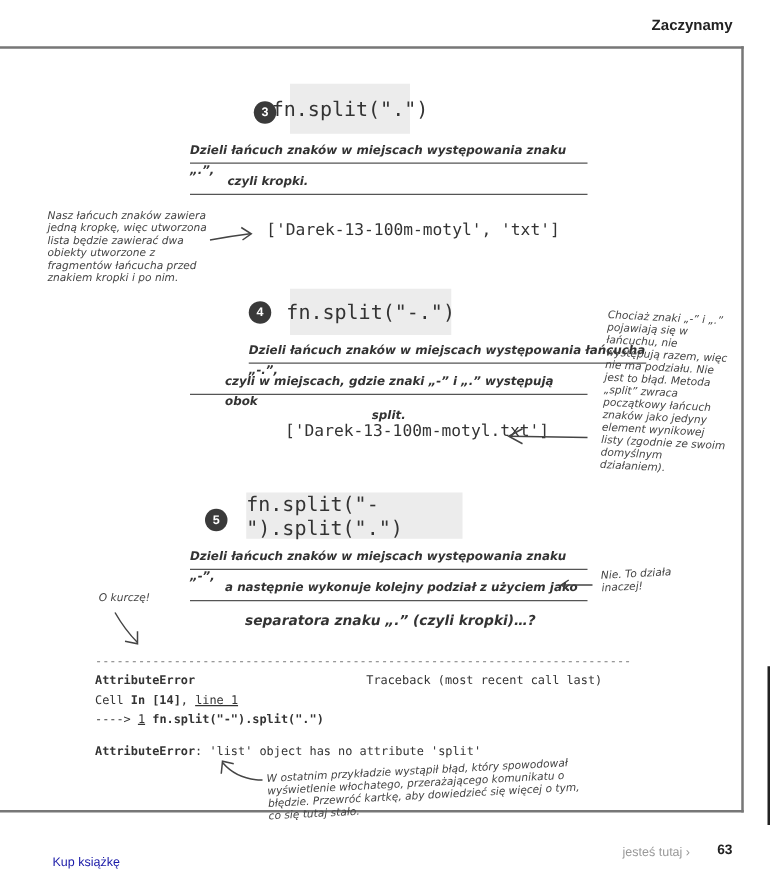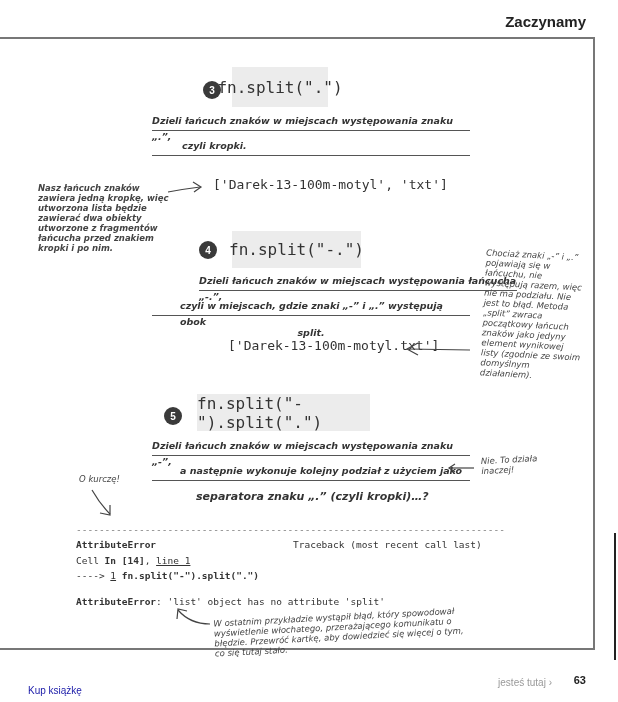--- a/index.html
+++ b/index.html
@@ -1,19 +1,19 @@
 <!DOCTYPE html>
 <html><head>
 <meta charset="utf-8">
 <style>
   html, body { margin:0; padding:0; }
   body { width:618px; height:702px; background:#ffffff; position:relative; overflow:hidden;
          font-family:"Liberation Sans", sans-serif; color:#222; }
   .abs { position:absolute; }
-  .header-title { right:32px; top:13px; font-size:15px; font-weight:bold; color:#222; }
+  .header-title { right:32px; top:13px; font-size:12px; font-weight:bold; color:#222; }
   .page-box { left:-2px; top:37px; width:597px; height:613px; border:2px solid #777; border-left:none;
               box-sizing:border-box; }
   .code-box { background:#ececec; font-family:"DejaVu Sans Mono", monospace; color:#333;
               font-size:16px; display:flex; align-items:center; justify-content:center; }
   .badge { width:18px; height:18px; border-radius:50%; background:#3a3a3a; color:#fff;
            font-size:10px; font-weight:bold; display:flex; align-items:center; justify-content:center;
            font-family:"Liberation Sans", sans-serif; }
   .hand { font-family:"DejaVu Sans", sans-serif; font-style:italic; font-weight:bold; color:#333; }
   .desc-line { left:152px; width:318px; border-bottom:1.5px solid #555; font-size:9.5px;
                height:18px; line-height:16px; box-sizing:border-box; }
@@ -30,21 +30,21 @@
 
 <div class="abs header-title">Zaczynamy</div>
 
 <div class="abs page-box"></div>
 
 <div class="abs badge" style="left:203px; top:81px;">3</div>
 <div class="abs code-box" style="left:232px; top:67px; width:96px; height:40px;">fn.split(".")</div>
 <div class="abs desc-line hand" style="top:113px; padding-left:0;">Dzieli łańcuch znaków w miejscach występowania znaku „.”,</div>
 <div class="abs desc-line hand" style="top:138px; padding-left:30px;">czyli kropki.</div>
 
-<div class="abs note" style="left:38px; top:183px; width:132px;font-weight:bold;">Nasz łańcuch znaków zawiera jedną kropkę, więc utworzona lista będzie zawierać dwa obiekty utworzone z fragmentów łańcucha przed znakiem kropki i po nim.</div>
+<div class="abs note" style="left:38px; top:168px; width:132px;">Nasz łańcuch znaków zawiera jedną kropkę, więc utworzona lista będzie zawierać dwa obiekty utworzone z fragmentów łańcucha przed znakiem kropki i po nim.</div>
 <svg class="arrow" style="left:166px; top:178px;" width="40" height="20">
   <path d="M2 14 Q18 11 34 9" stroke="#444" stroke-width="1.2" fill="none"></path>
   <path d="M27 4 L35 9 L28 14" stroke="#444" stroke-width="1.2" fill="none"></path>
 </svg>
 <div class="abs result" style="left:213px; top:177px;">['Darek-13-100m-motyl', 'txt']</div>
 
 <div class="abs badge" style="left:199px; top:241px;">4</div>
 <div class="abs code-box" style="left:232px; top:231px; width:129px; height:37px;">fn.split("-.")</div>
 <div class="abs desc-line hand" style="top:273px;margin-left:47px;">Dzieli łańcuch znaków w miejscach występowania łańcucha „-.”,</div>
 <div class="abs desc-line hand" style="top:298px; padding-left:28px;">czyli w miejscach, gdzie znaki „-” i „.” występują obok</div>
@@ -81,16 +81,16 @@
 <div class="abs tb" style="left:76px; top:596px;"><b>AttributeError</b><span>: 'list' object has no attribute 'split'</span></div>
 
 <svg class="arrow" style="left:174px; top:606px;" width="40" height="22">
   <path d="M36 18 Q16 18 4 4" stroke="#444" stroke-width="1.2" fill="none"></path>
   <path d="M3 13 L4 3 L13 5" stroke="#444" stroke-width="1.2" fill="none"></path>
 </svg>
 <div class="abs note" style="left:214px; top:612px; width:250px; transform:rotate(-3deg);">W ostatnim przykładzie wystąpił błąd, który spowodował wyświetlenie włochatego, przerażającego komunikatu o błędzie. Przewróć kartkę, aby dowiedzieć się więcej o tym, co się tutaj stało.</div>
 
 <div class="abs" style="right:66px; top:677px; font-size:10px; color:#999;text-align:center;">jesteś tutaj ›</div>
 <div class="abs" style="right:32px; top:674px; font-size:11px; font-weight:bold; color:#222;">63</div>
-<a class="abs link" style="left:28px; top:685px;text-align:center;">Kup książkę</a>
+<a class="abs link" style="left:42px; top:685px;text-align:center;">Kup książkę</a>
 <a class="abs link" style="right:32px; top:685px;margin-top:32px;">Poleć książkę</a>
 
 <div class="abs scroll-edge"></div>
 
 </body></html>

